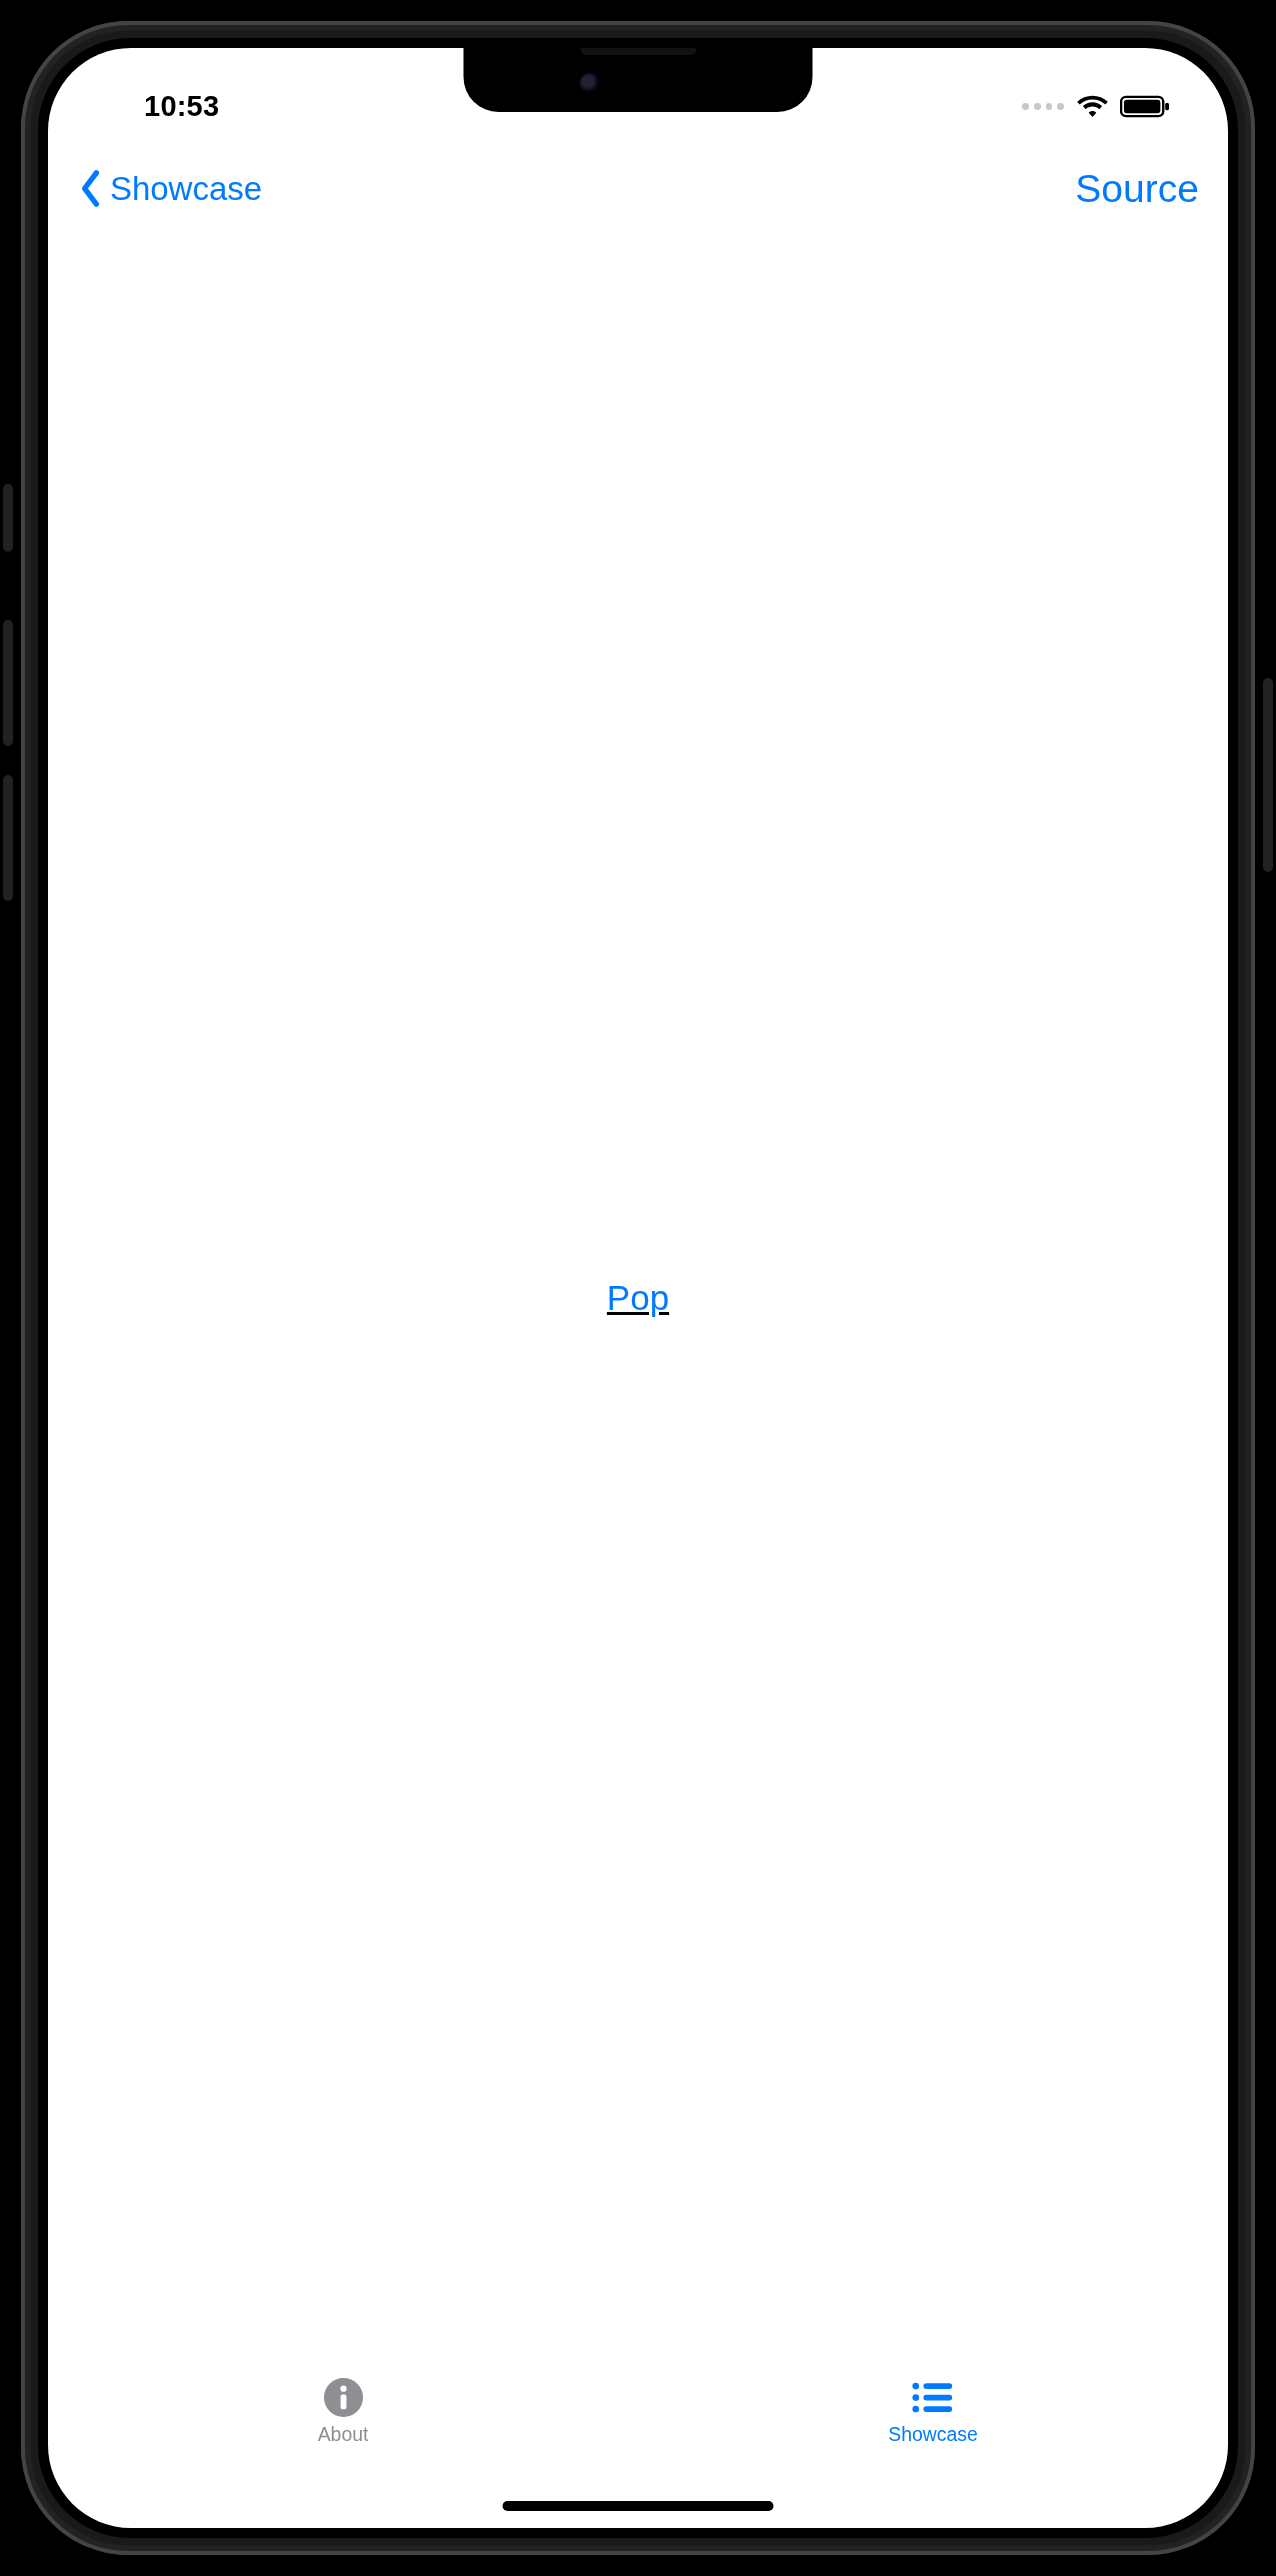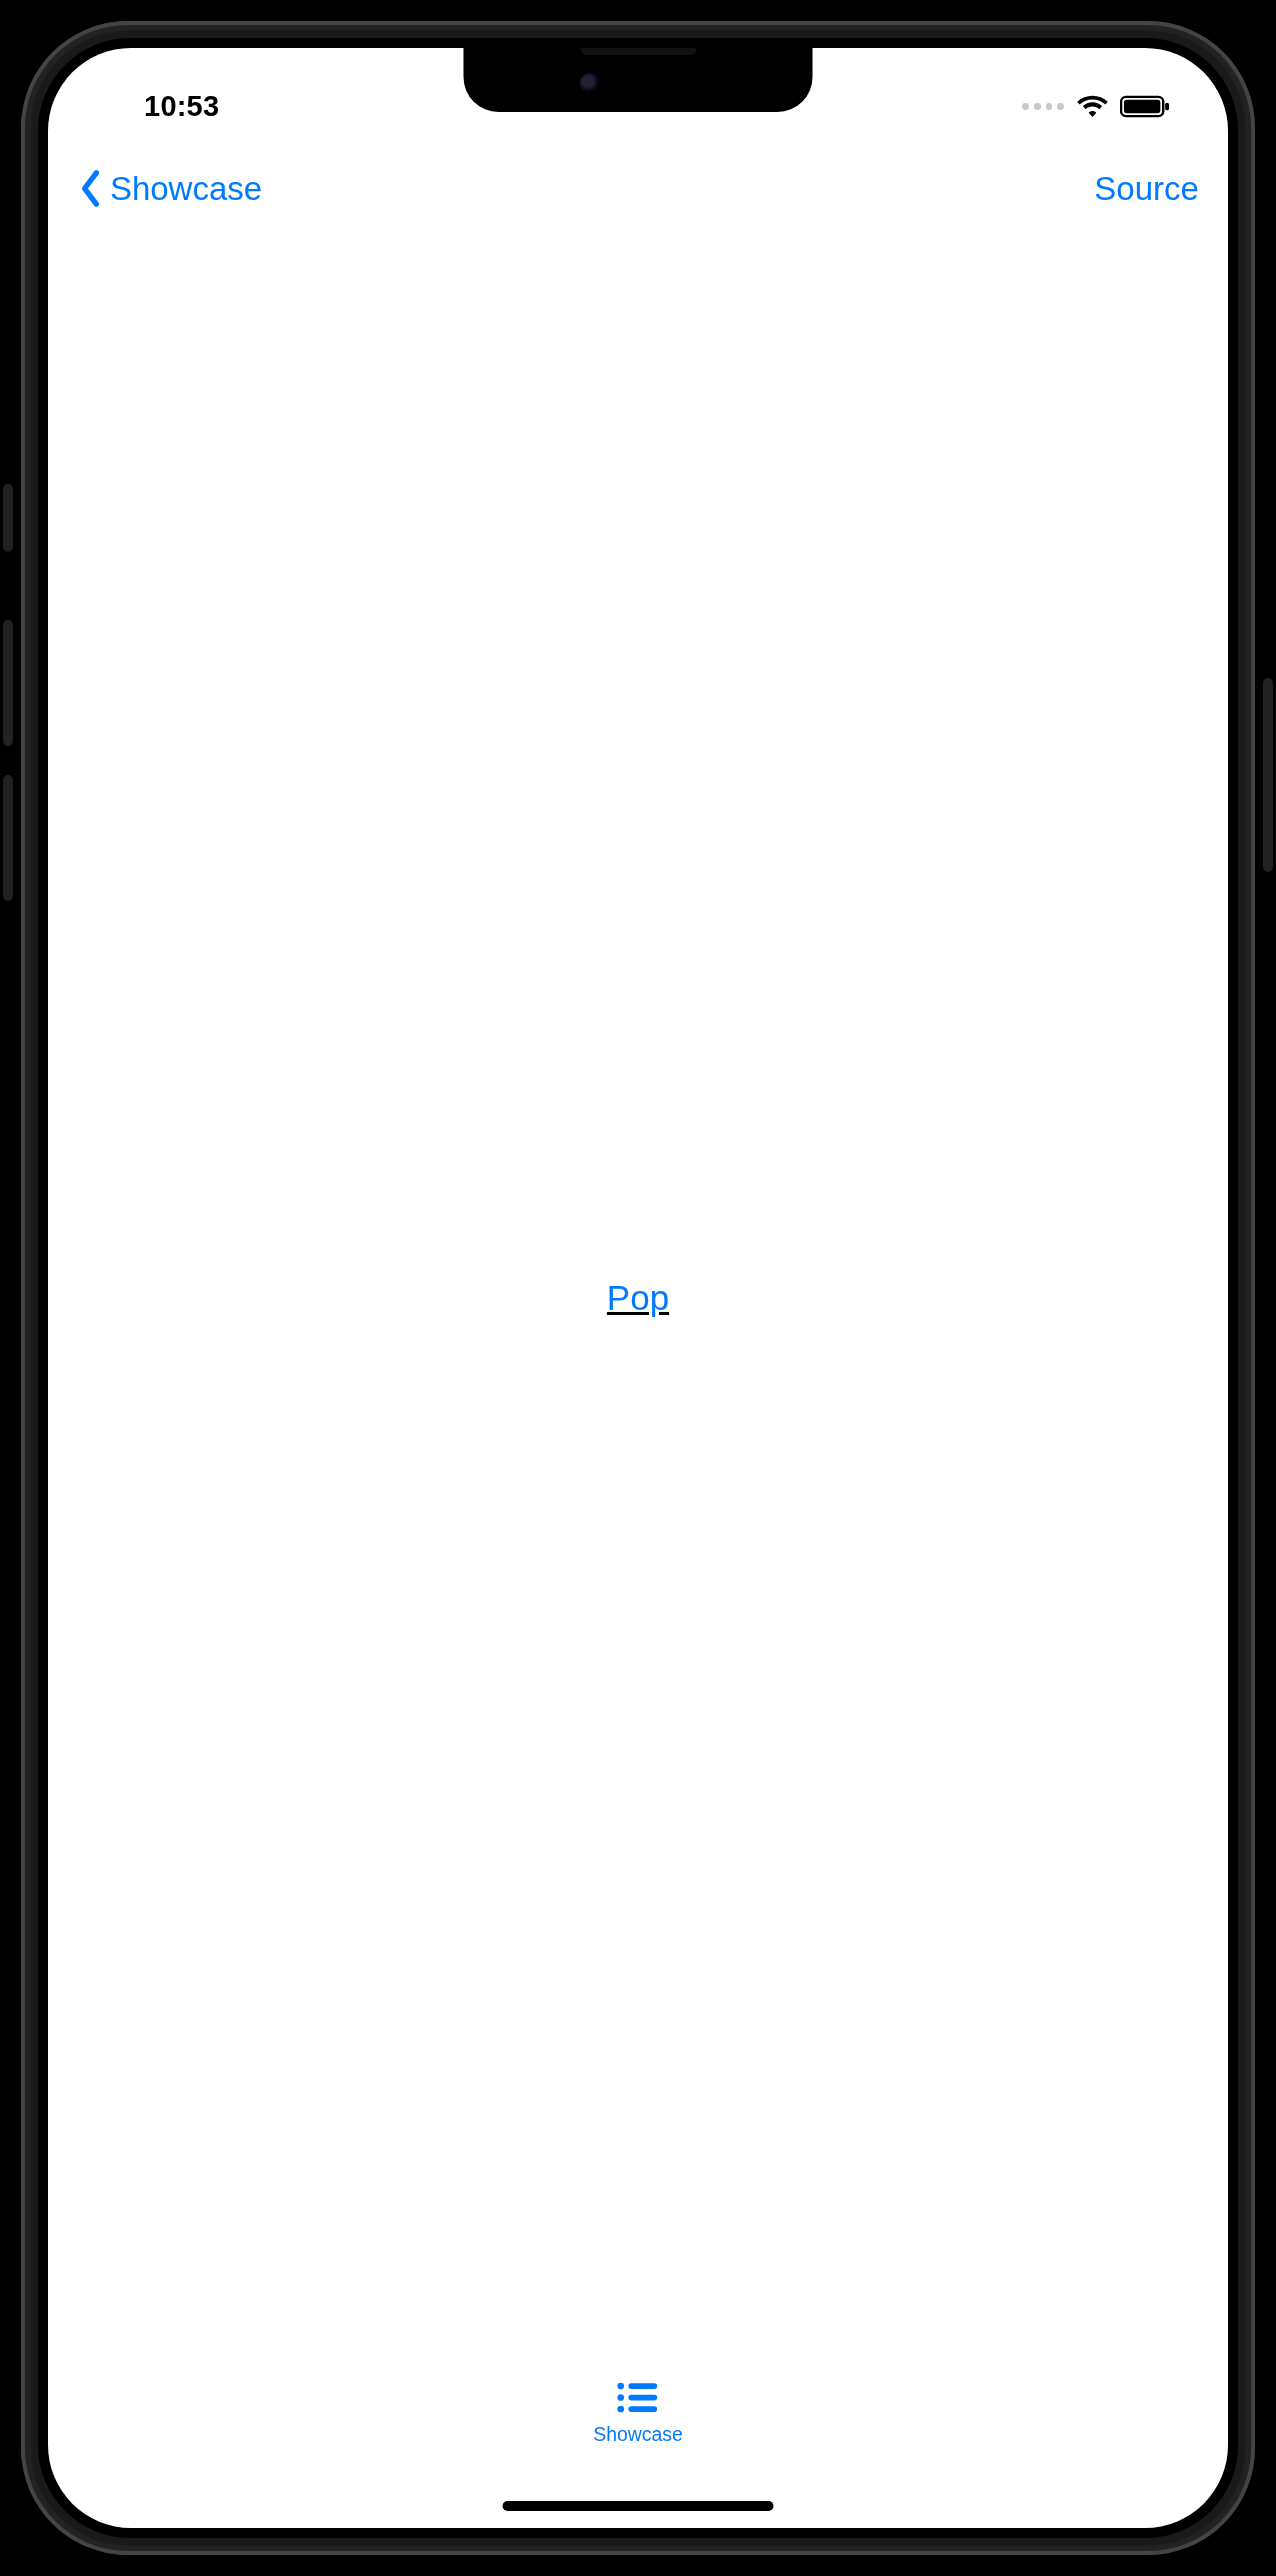--- a/index.html
+++ b/index.html
@@ -133,21 +133,21 @@
     color: #007AFF;
   }
   .nav-back {
     display: flex;
     align-items: center;
     gap: 5.8px;
     cursor: pointer;
   }
   .nav-back-chevron svg { display:block; }
   .nav-back-label { font-size: 33px; font-weight: 400; }
-  .nav-trailing { font-size: 33px; font-weight: 400; cursor:pointer; }
+  .nav-trailing { font-size: 39px; font-weight: 400; cursor:pointer; }
 
   
   .large-title {
     padding: 9.7px 39px 7.7px 39px;
     font-size: 60px;
     font-weight: 800;
     letter-spacing: -0.5px;
     color: #000;
   }
   
@@ -256,20 +256,30 @@
       </div>
 
 
       <div class="content">
         <button class="pop-button">
           <span>Pop</span>
         </button>
       </div>
 
       <div class="tab-bar">
+        <div class="tab-item">
+          <div class="tab-icon">
+            <svg width="41" height="41" viewBox="0 0 42 42">
+              <circle cx="21" cy="21" r="20" fill="#8E8E93"></circle>
+              <circle cx="21" cy="12" r="3.2" fill="#fff"></circle>
+              <rect x="18" y="18" width="6" height="15" rx="2" fill="#fff"></rect>
+            </svg>
+          </div>
+          <div class="tab-label">About</div>
+        </div>
         <div class="tab-item active">
           <div class="tab-icon">
             <svg width="46" height="39" viewBox="0 0 48 40">
               <circle cx="6" cy="8" r="3.5" fill="#007AFF"></circle>
               <rect x="14" y="5" width="30" height="6" rx="3" fill="#007AFF"></rect>
               <circle cx="6" cy="20" r="3.5" fill="#007AFF"></circle>
               <rect x="14" y="17" width="30" height="6" rx="3" fill="#007AFF"></rect>
               <circle cx="6" cy="32" r="3.5" fill="#007AFF"></circle>
               <rect x="14" y="29" width="30" height="6" rx="3" fill="#007AFF"></rect>
             </svg>

